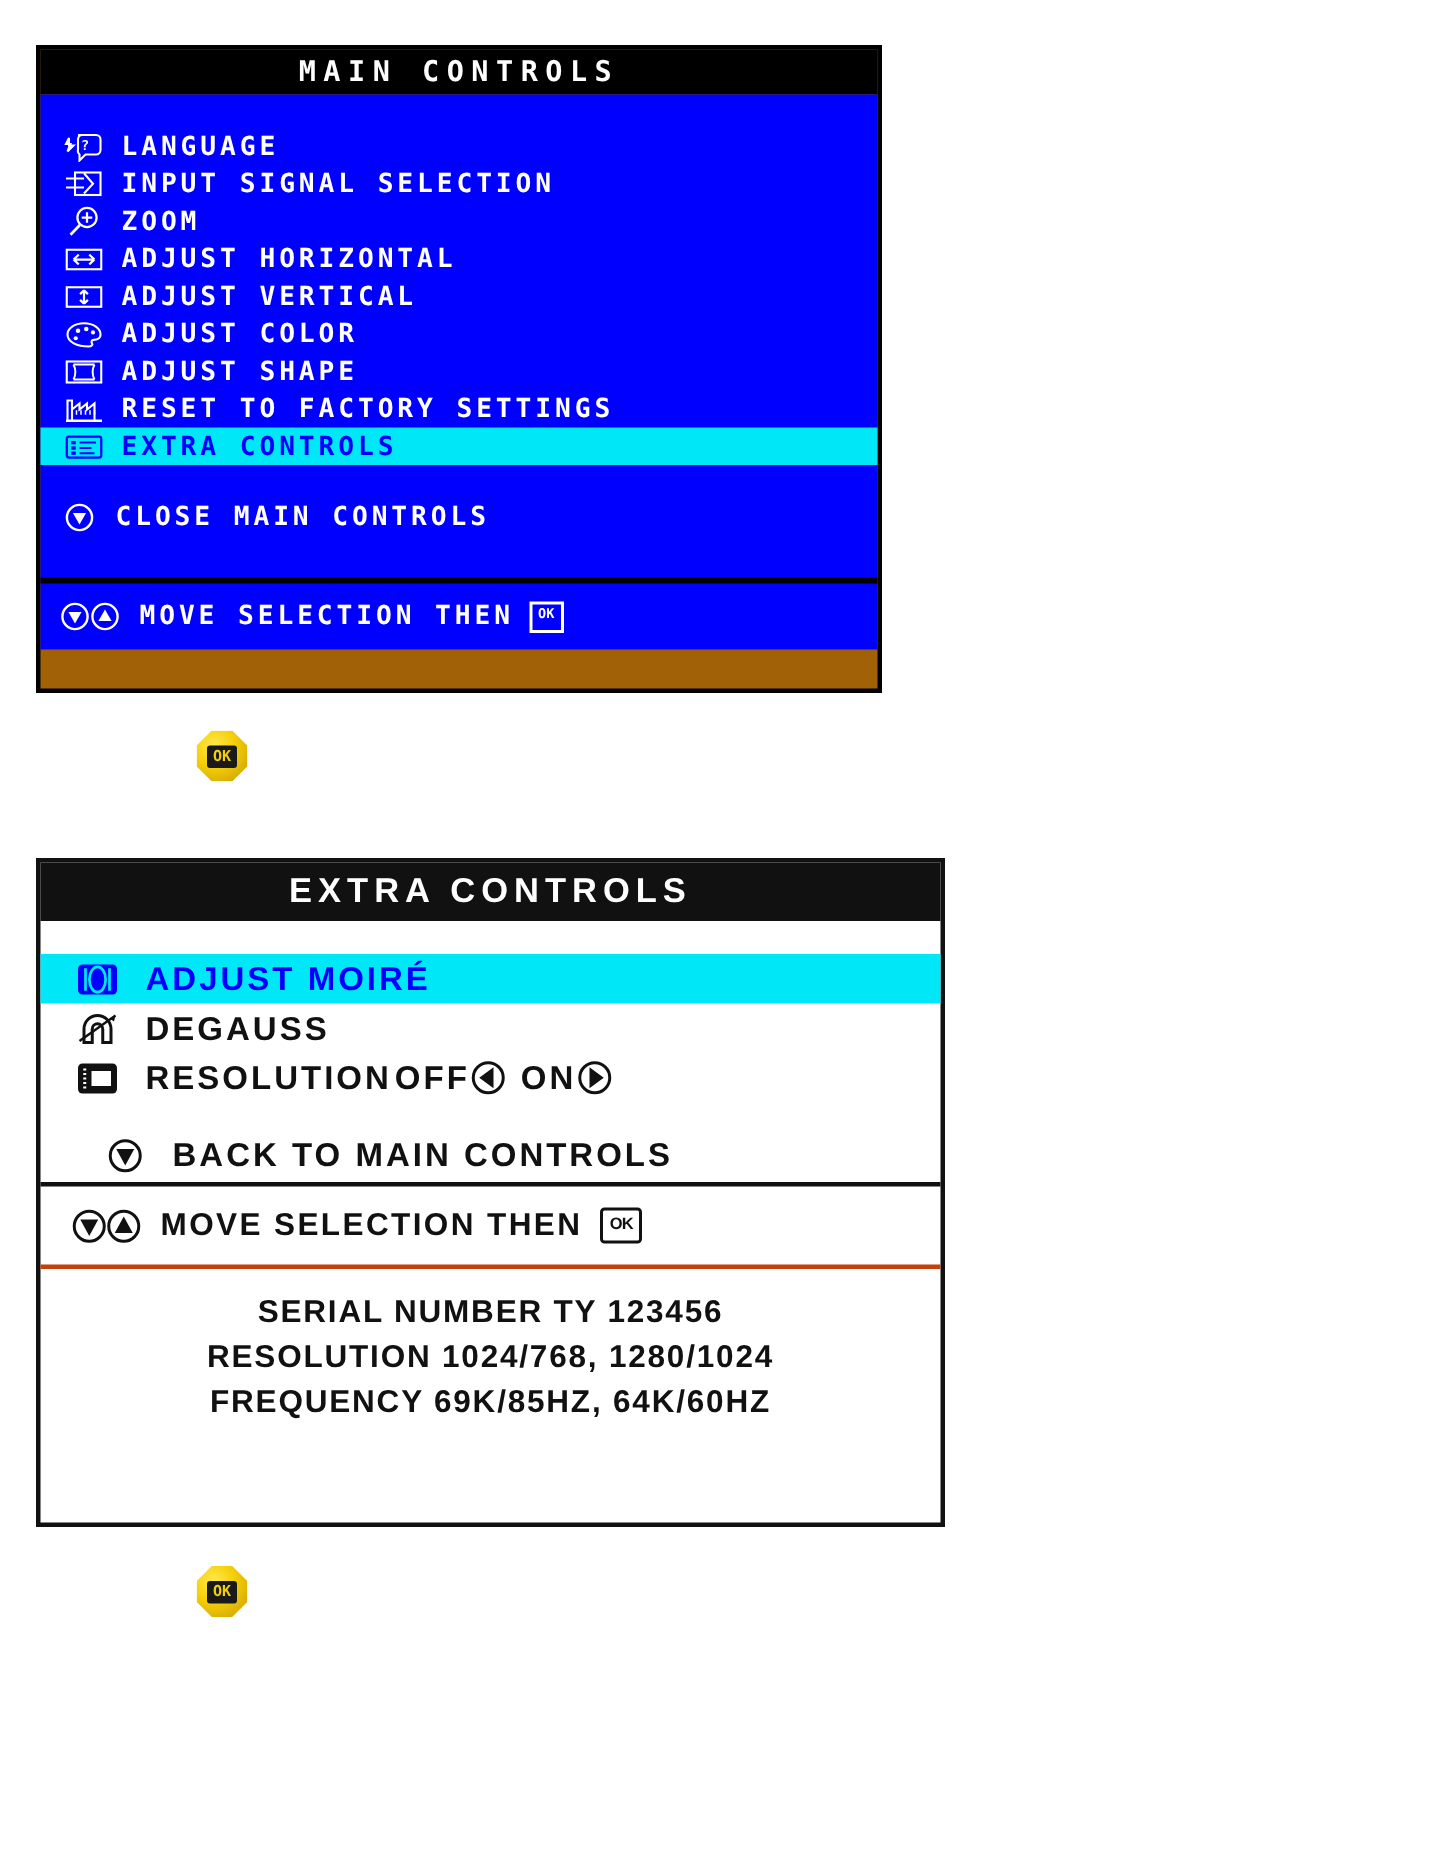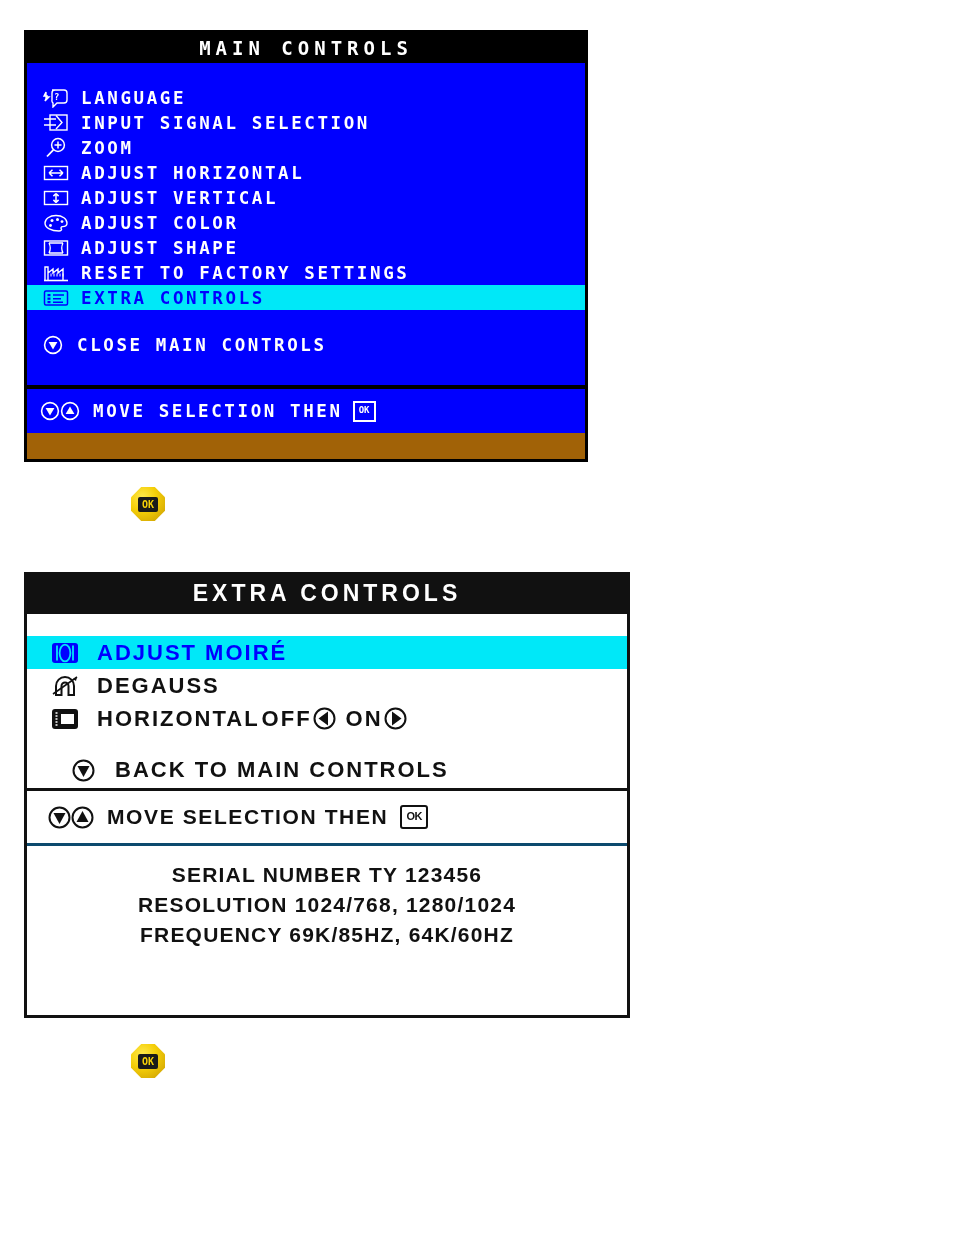--- a/index.html
+++ b/index.html
@@ -98,21 +98,21 @@
     color:#111111;font-family:"Liberation Sans",sans-serif;
     font-size:21px;font-weight:bold;letter-spacing:1.6px;
   }
   .okglyph-dark{
     display:inline-block;width:24px;height:20px;border:2.5px solid #111111;
     font-size:11px;line-height:18px;text-align:center;letter-spacing:-0.5px;
     font-weight:bold;margin-left:12px;vertical-align:middle;color:#111111;
     font-family:"Liberation Sans",sans-serif;border-radius:3px;
   }
   .osd-info{
-    border-top:3px solid #0c4a6e;padding:14px 0 6px 0;text-align:center;
+    border-top:3px solid #c2410c;padding:14px 0 6px 0;text-align:center;
     font-family:"Liberation Sans",sans-serif;
     color:#111111;font-size:21px;font-weight:bold;letter-spacing:1.2px;
     line-height:30px;
   }
   .osd-info div{white-space:nowrap;}
   .arrow-circle{display:inline-block;width:23px;height:23px;margin:0 6px 0 1px;vertical-align:middle;}
 </style>
 </head>
 <body>
 
@@ -282,21 +282,21 @@
     </div>
 
     <div class="erow">
       <span class="eicon">
         <svg width="30" height="24" viewBox="0 0 30 24">
           <rect x="2" y="2" width="26" height="20" rx="3" fill="#111"></rect>
           <rect x="11" y="7" width="13" height="10" fill="#fff"></rect>
           <path d="M5.5 6 h2 M5.5 9 h2 M5.5 12 h2 M5.5 15 h2 M5.5 18 h2" stroke="#fff" stroke-width="1.3"></path>
         </svg>
       </span>
-      <span>HORIZONTAL</span>
+      <span>RESOLUTION</span>
       <span style="margin-left:2px;">OFF</span>
       <span class="arrow-circle">
         <svg width="23" height="23" viewBox="0 0 23 23">
           <circle cx="11.5" cy="11.5" r="10" fill="none" stroke="#111" stroke-width="2"></circle>
           <path d="M15 4.5 v14 L5.5 11.5 Z" fill="#111"></path>
         </svg>
       </span>
       <span style="margin-left:4px;">ON</span>
       <span class="arrow-circle">
         <svg width="23" height="23" viewBox="0 0 23 23">

